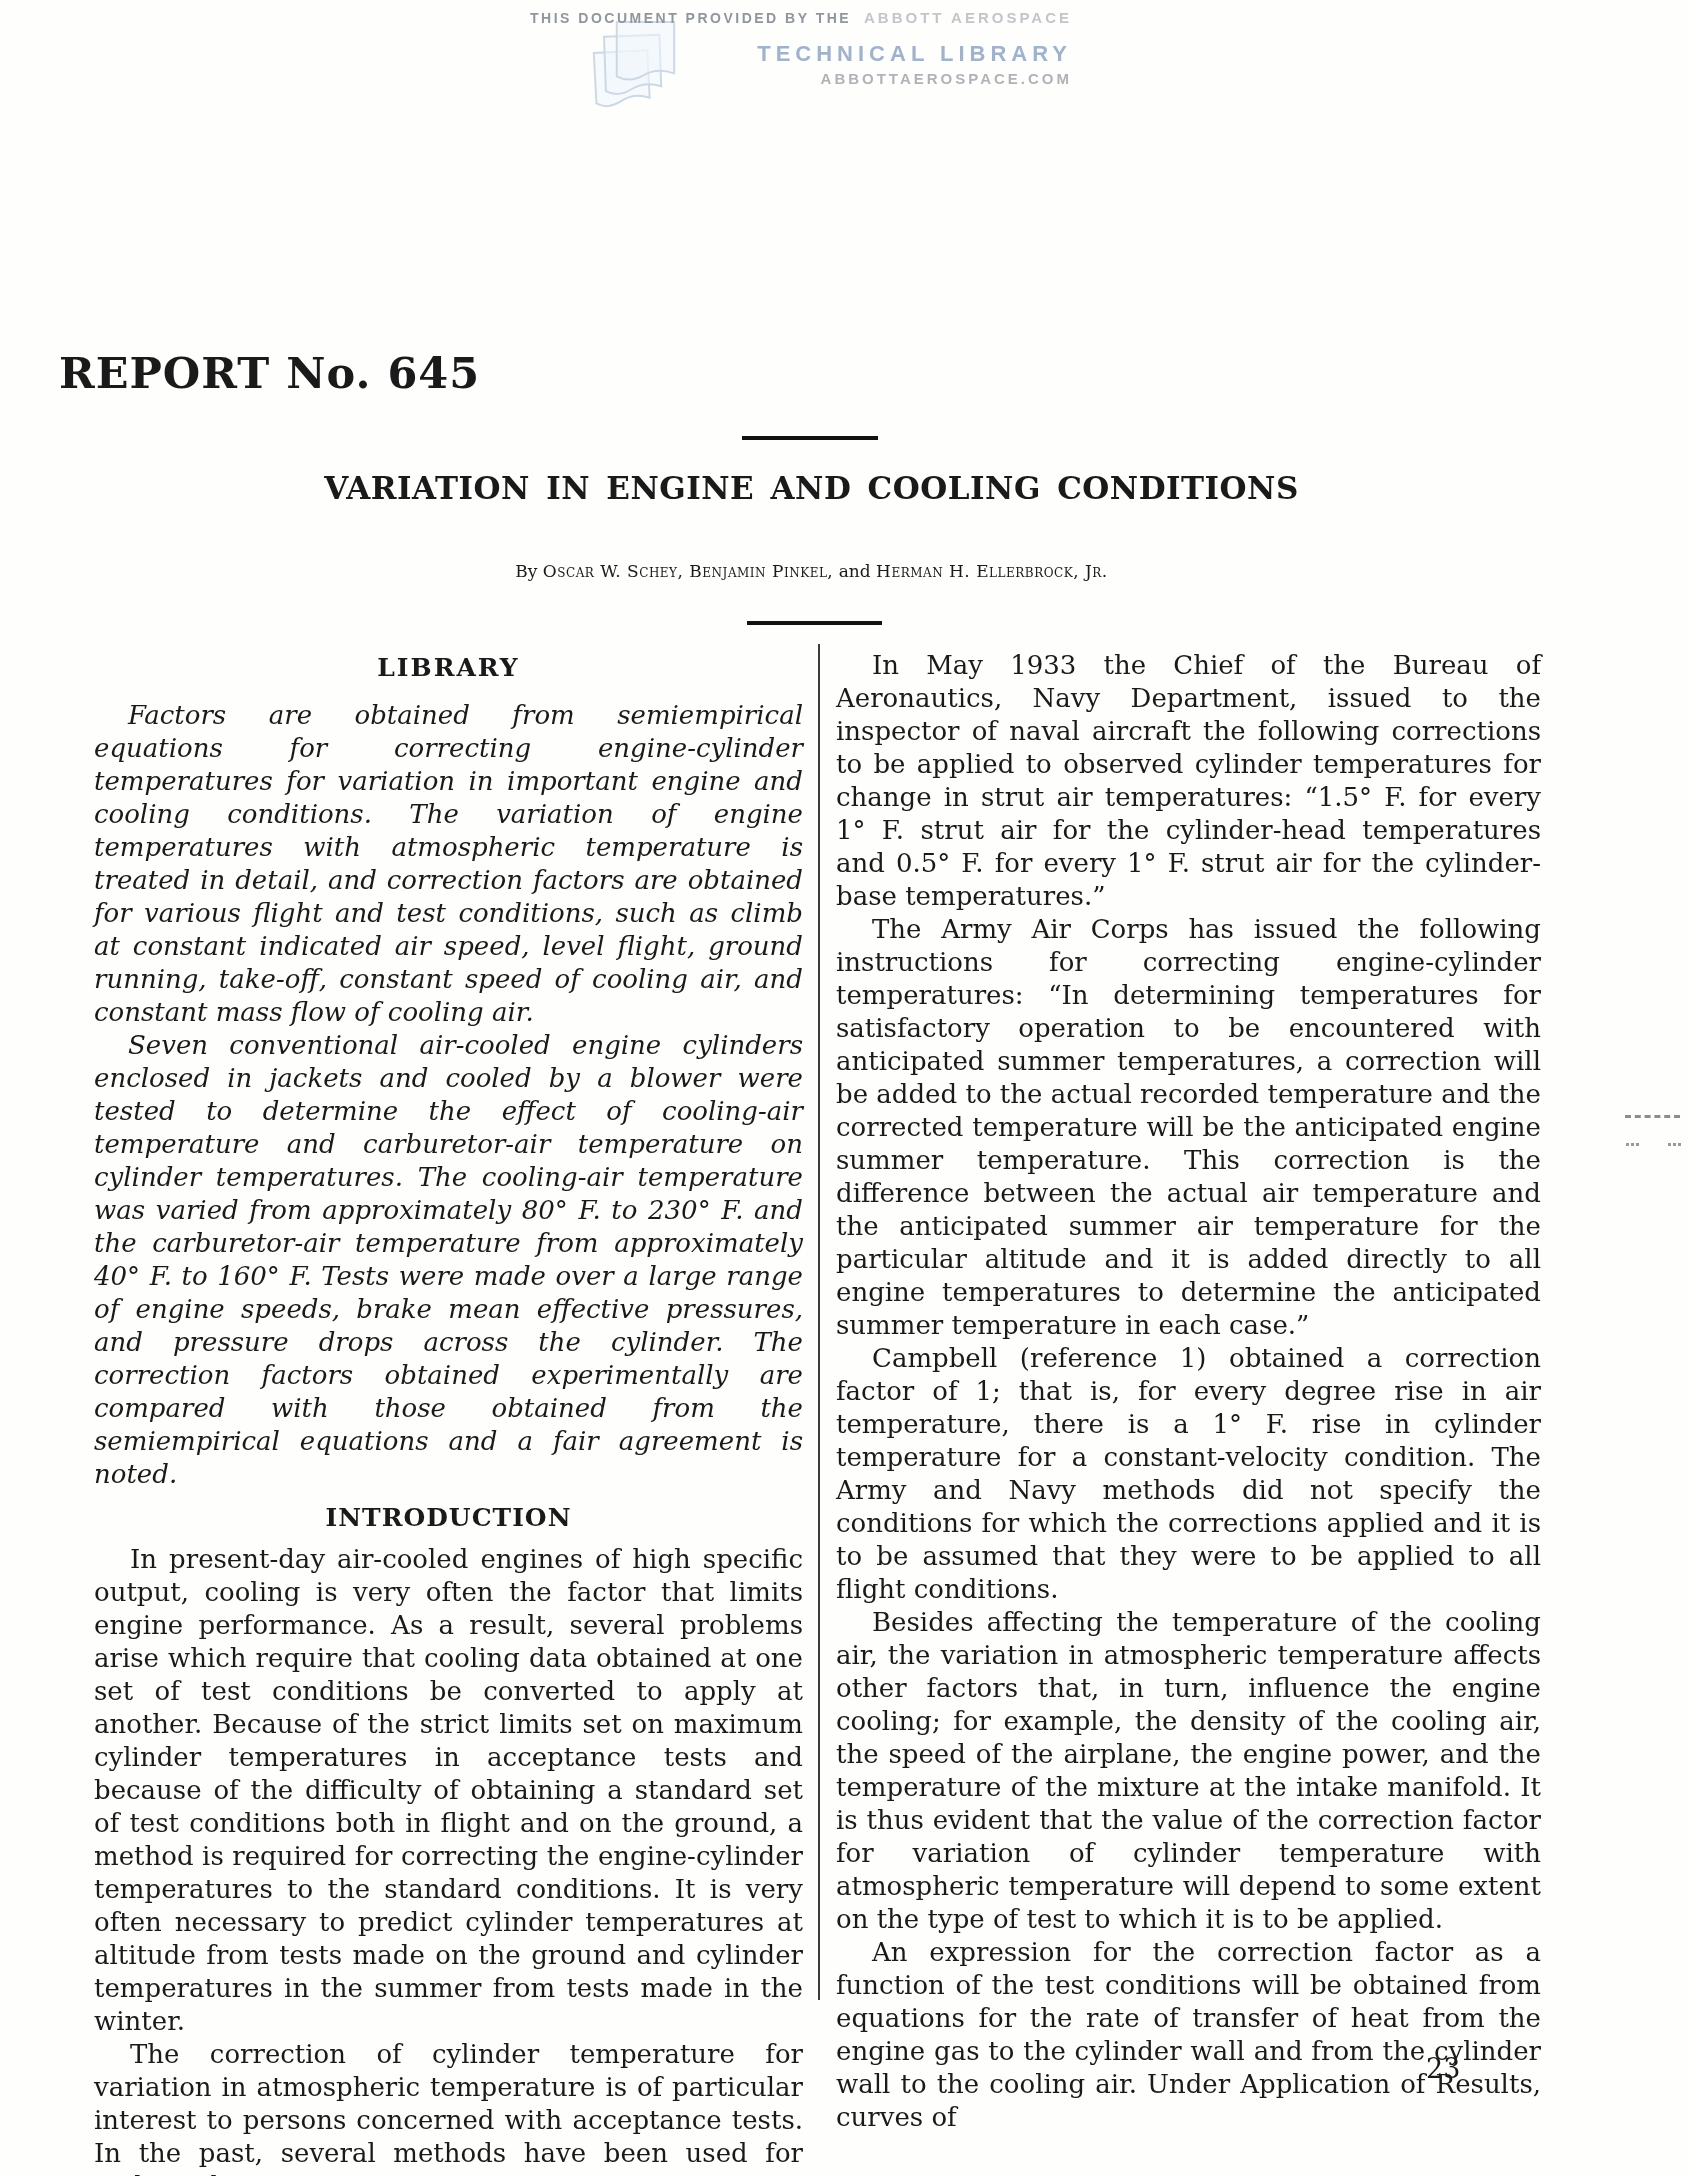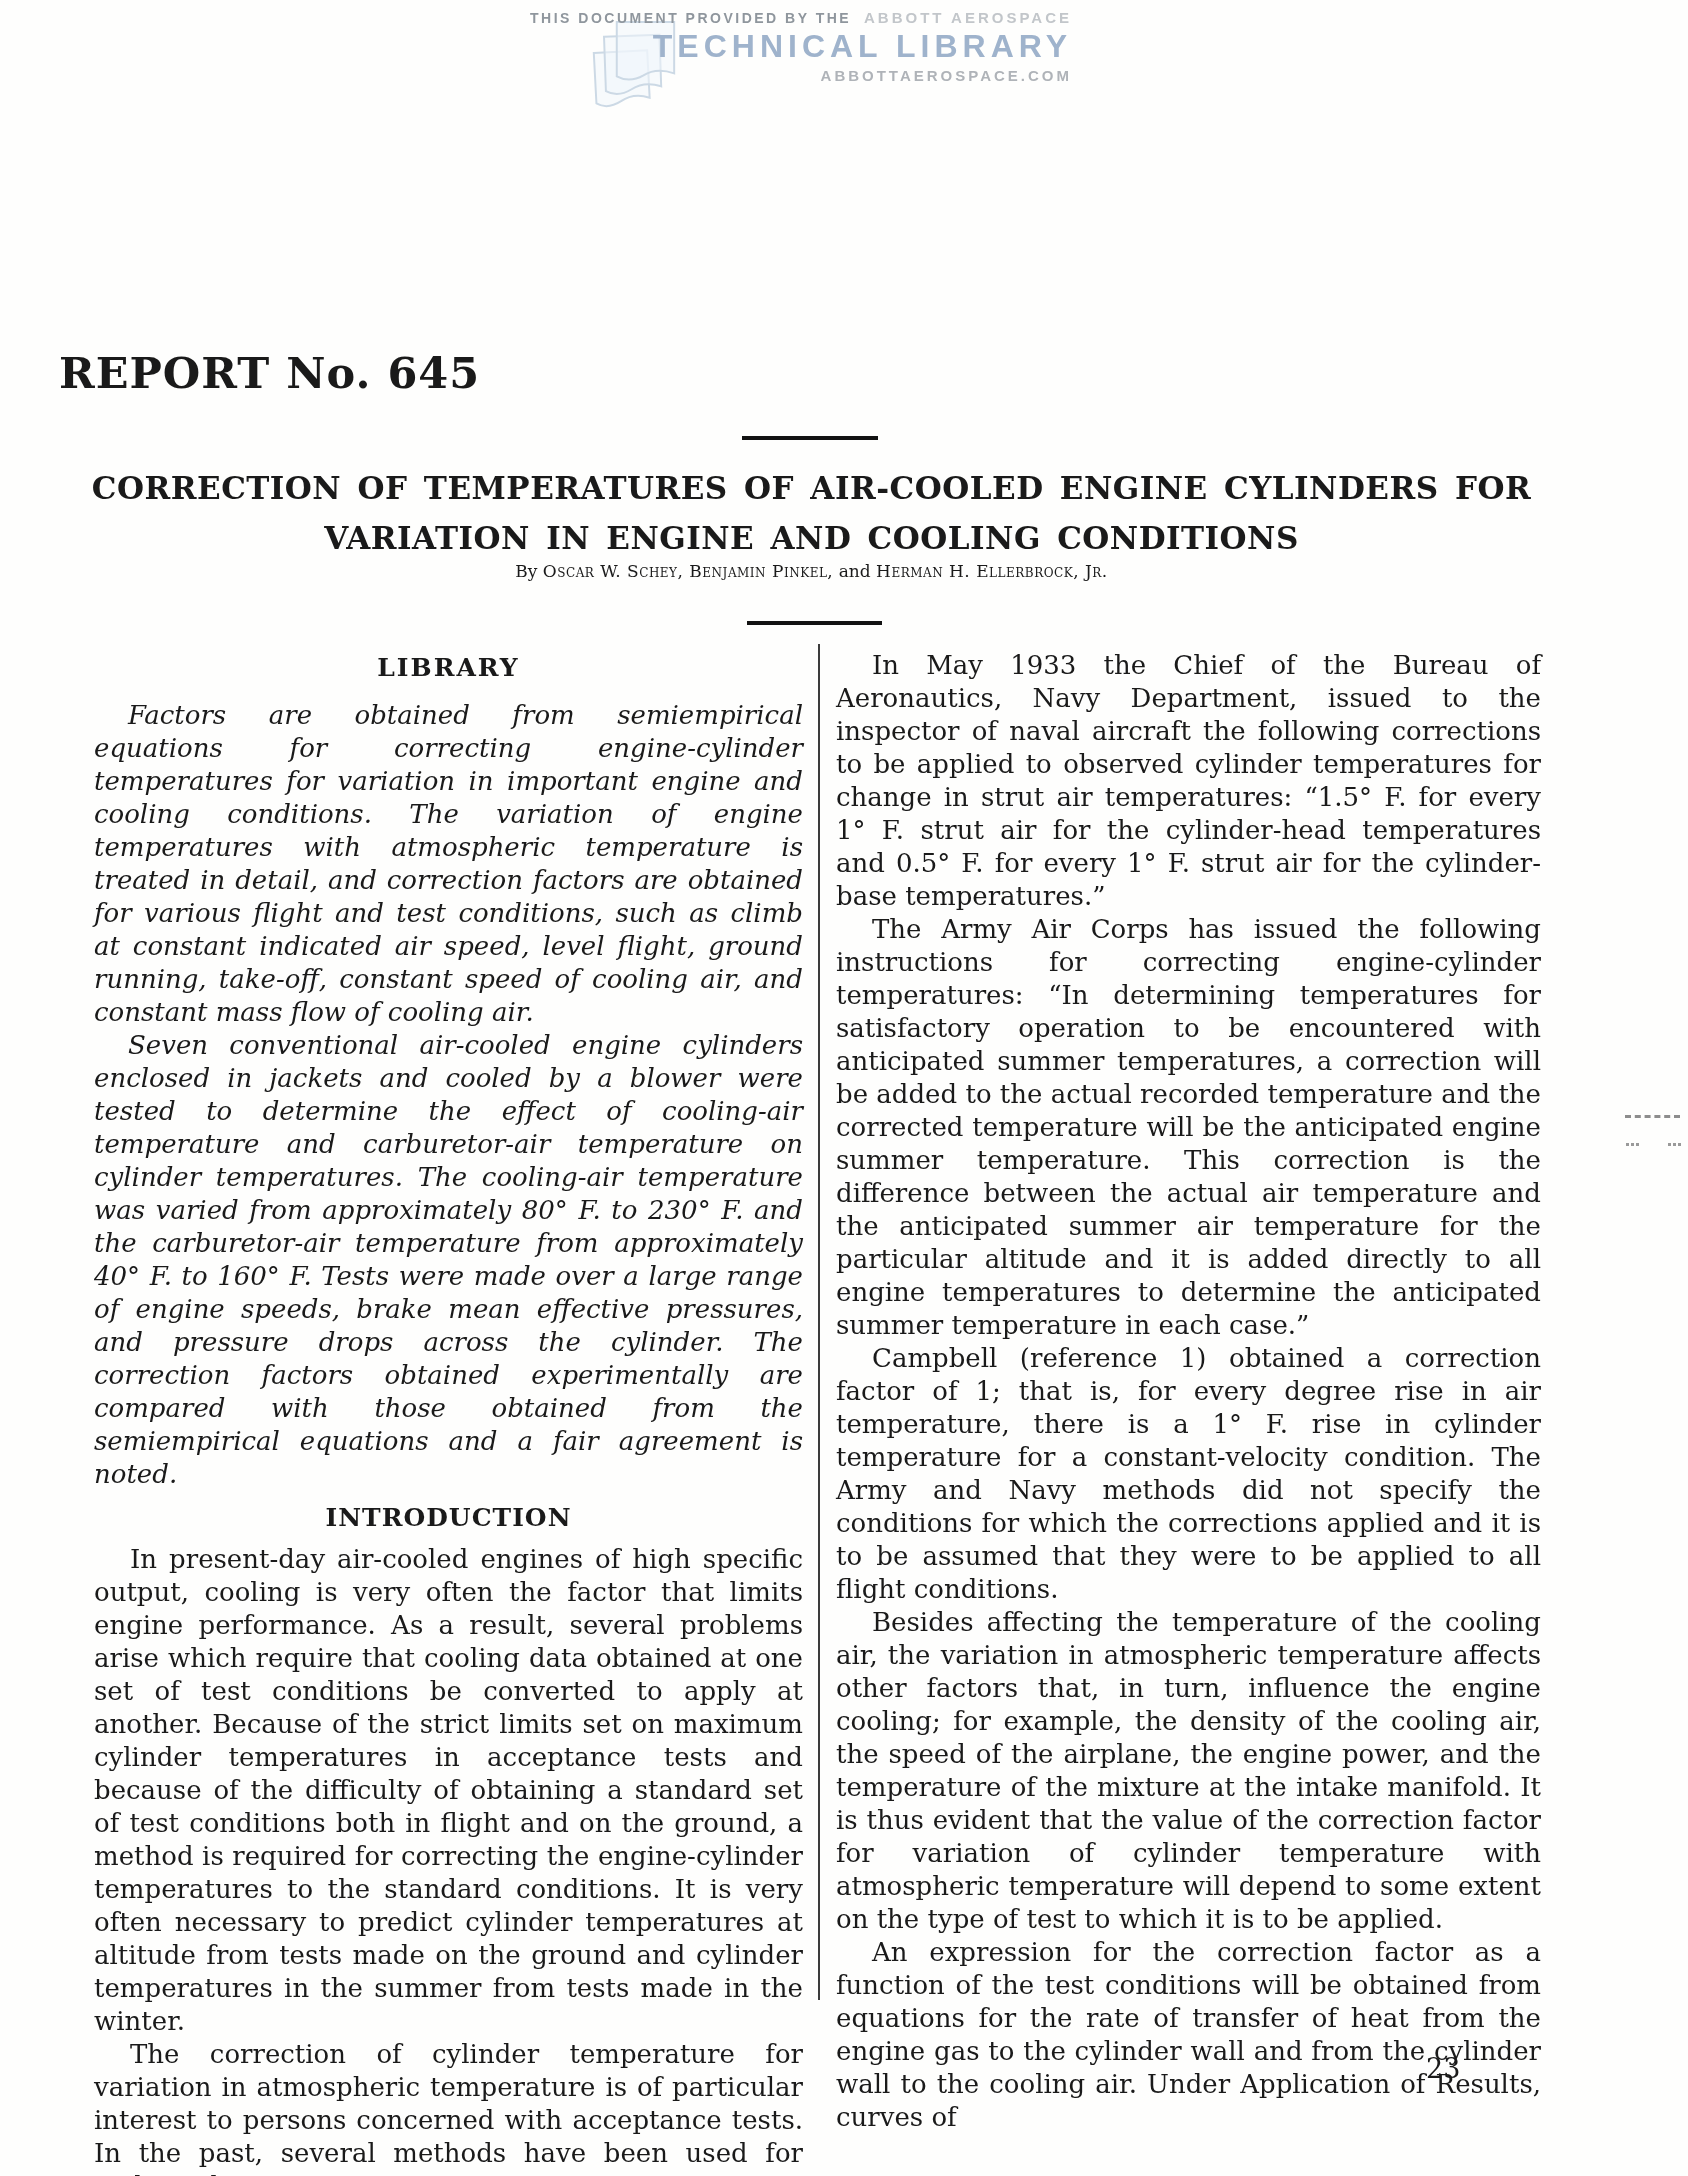--- a/index.html
+++ b/index.html
@@ -5,21 +5,21 @@
   html,body{margin:0;padding:0;background:#e8e8e8;}
   .page{
     position:relative; width:1689px; height:2176px; margin:0 auto;
     background:#fefefd; color:#1a1a1a; overflow:hidden;
     font-family:"DejaVu Serif", serif;
   }
   
   .logo-block{position:absolute; top:10px; left:0; width:1072px; text-align:right; font-family:"Liberation Sans", sans-serif; line-height:1;}
   .logo-line1{font-size:14px; font-weight:700; letter-spacing:2.5px; color:#8f969d; white-space:nowrap;}
   .logo-brand{font-size:15px; letter-spacing:3px; color:#c2c6ca;}
-  .logo-line2{margin-top:5px; font-size:32px; font-weight:700; letter-spacing:5px; color:#9fb3cc; white-space:nowrap;}
+  .logo-line2{margin-top:18px; font-size:22px; font-weight:700; letter-spacing:5px; color:#9fb3cc; white-space:nowrap;}
   .logo-line3{margin-top:6px; font-size:15px; font-weight:700; letter-spacing:3px; color:#afb3b8; white-space:nowrap;}
   .logo-pages{position:absolute; left:587px; top:16px; z-index:0;}
   .logo-block .txt{position:relative; z-index:1;padding-left:7px;}
   
   .report-no{position:absolute; top:348px; left:59px; width:1505px; 
     font-size:43px; font-weight:700; letter-spacing:1px;}
   .rule-1{position:absolute; top:436px; left:742px; width:136px; height:4px; background:#121212;}
   .main-title{position:absolute; top:463px; left:59px; width:1505px; text-align:center;
     font-size:31px; font-weight:700; line-height:50px; letter-spacing:0.5px; word-spacing:5px;}
   .byline{position:absolute; top:561px; left:59px; width:1505px; text-align:center; font-size:17px;}
@@ -57,21 +57,20 @@
   </div>
   <div class="logo-block">
     <div class="logo-line1 txt"><span>THIS DOCUMENT PROVIDED BY THE</span>&nbsp; <span class="logo-brand">ABBOTT AEROSPACE</span></div>
     <div class="logo-line2 txt">TECHNICAL LIBRARY</div>
     <div class="logo-line3 txt">ABBOTTAEROSPACE.COM</div>
   </div>
 
   <div class="report-no">REPORT No. 645</div>
   <div class="rule-1"></div>
   <div class="main-title">
-    <div>CORRECTION OF TEMPERATURES OF AIR-COOLED ENGINE CYLINDERS FOR</div>
     <div>VARIATION IN ENGINE AND COOLING CONDITIONS</div>
   </div>
   <div class="byline">
     <span>By</span>
     <span class="sc">Oscar W. Schey, Benjamin Pinkel,</span>
     <span>and</span>
     <span class="sc">Herman H. Ellerbrock, Jr.</span>
   </div>
   <div class="rule-2"></div>
 

